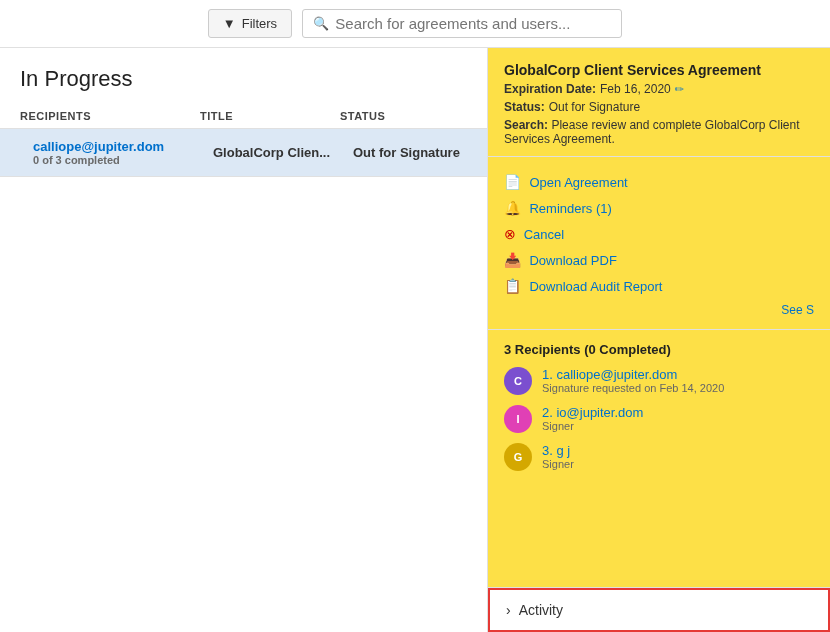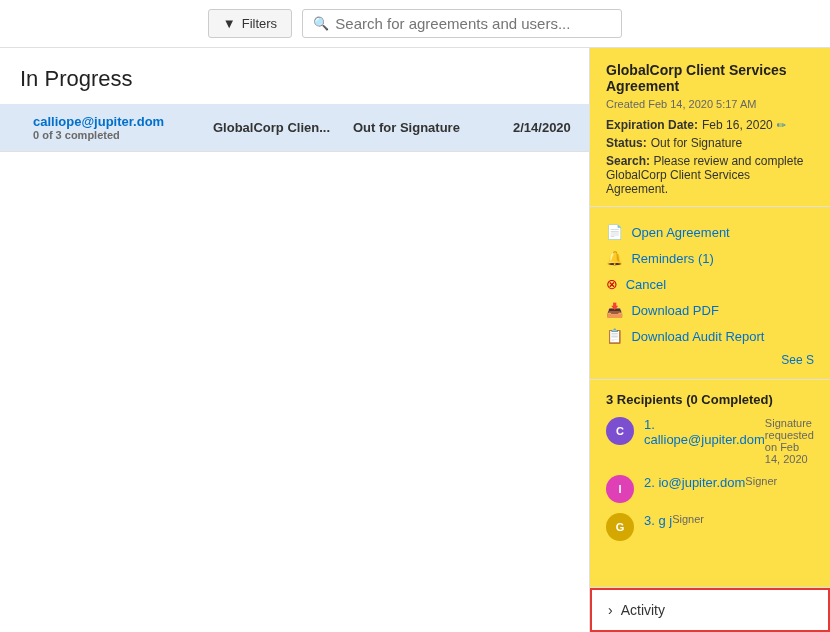--- a/index.html
+++ b/index.html
@@ -29,21 +29,21 @@
     .search-bar input {
       border: none; outline: none; font-size: 15px; color: #000000; width: 100%;
     }
 
     .main-layout {
       display: flex;
       height: calc(632px - 48px);
     }
 
     .left-panel {
-      width: 590px;
+      width: 488px;
       border-right: 1px solid #e0e0e0;
       overflow-y: auto;
       flex-shrink: 0;
     }
 
     .page-title {
       font-size: 22px; font-weight: 400; color: #222;
       padding: 18px 20px 12px 20px;
     }
 
@@ -118,21 +118,21 @@
     }
     .recipients-title { font-size: 13px; font-weight: 700; color: #222; margin-bottom: 10px; }
     .recipient-row {
       display: flex; align-items: flex-start; gap: 10px; margin-bottom: 10px;
     }
     .avatar {
       width: 28px; height: 28px; border-radius: 50%;
       display: flex; align-items: center; justify-content: center;
       font-size: 11px; color: #fff; font-weight: 700; flex-shrink: 0;
     }
-    .recipient-info { display: flex; flex-direction: row; }
+    .recipient-info { display: flex; flex-direction: column; }
     .recipient-name { font-size: 13px; color: #0070cc; }
     .recipient-desc { font-size: 11px; color: #666; }
 
     .activity-bar {
       display: flex; align-items: center;
       padding: 12px 16px;
       border: 2px solid #e53935;
       cursor: pointer;
       background: #fff;
       flex-shrink: 0;
@@ -152,37 +152,42 @@
     <span style="color:#aaa;">🔍</span>
     <input type="text" placeholder="Search for agreements and users..." style="">
   </div>
 </div>
 
 <div class="main-layout">
 
   <div class="left-panel">
     <div class="page-title">In Progress</div>
 
+    <div class="table-header">
+      <span>RECIPIENTS</span>
+      <span>TITLE</span>
+      <span>STATUS</span>
+      <span style="text-align:right;">MODIFIED</span>
+    </div>
 
     <div class="table-row">
       <div class="recipient-cell">
         <span class="recipient-email">calliope@jupiter.dom</span>
         <span class="recipient-sub">0 of 3 completed</span>
       </div>
       <div class="title-cell">GlobalCorp Clien...</div>
       <div class="status-cell">Out for Signature</div>
       <div class="modified-cell">2/14/2020</div>
     </div>
   </div>
 
   <div class="right-panel">
 
     <div class="detail-header">
       <div class="agreement-title">GlobalCorp Client Services Agreement</div>
-      <div class="created-date">Created Feb 14, 2020 5:17 AM</div>
       <div class="detail-field">
         <strong>Expiration Date:</strong>
         <span>Feb 16, 2020</span>
         <span class="pencil-icon">✏</span>
       </div>
       <div class="detail-field">
         <strong>Status:</strong>
         <span>Out for Signature</span>
       </div>
       <div class="message-text">

